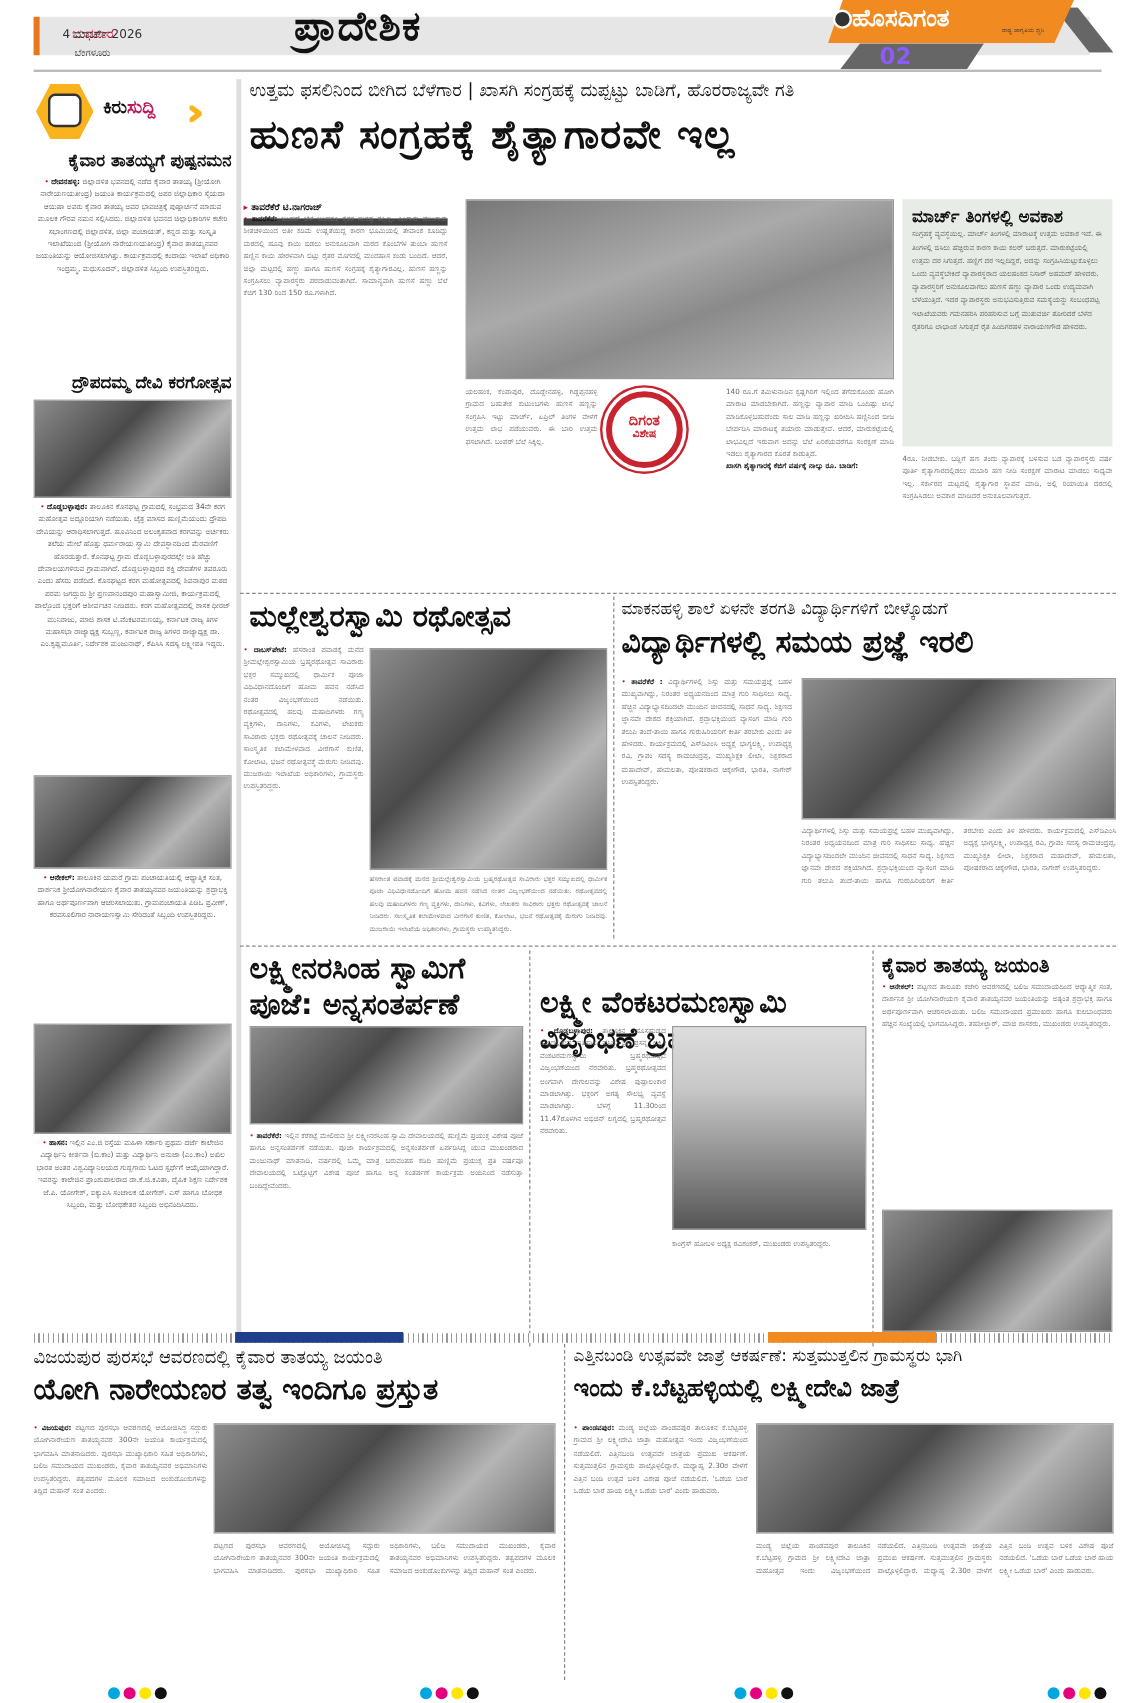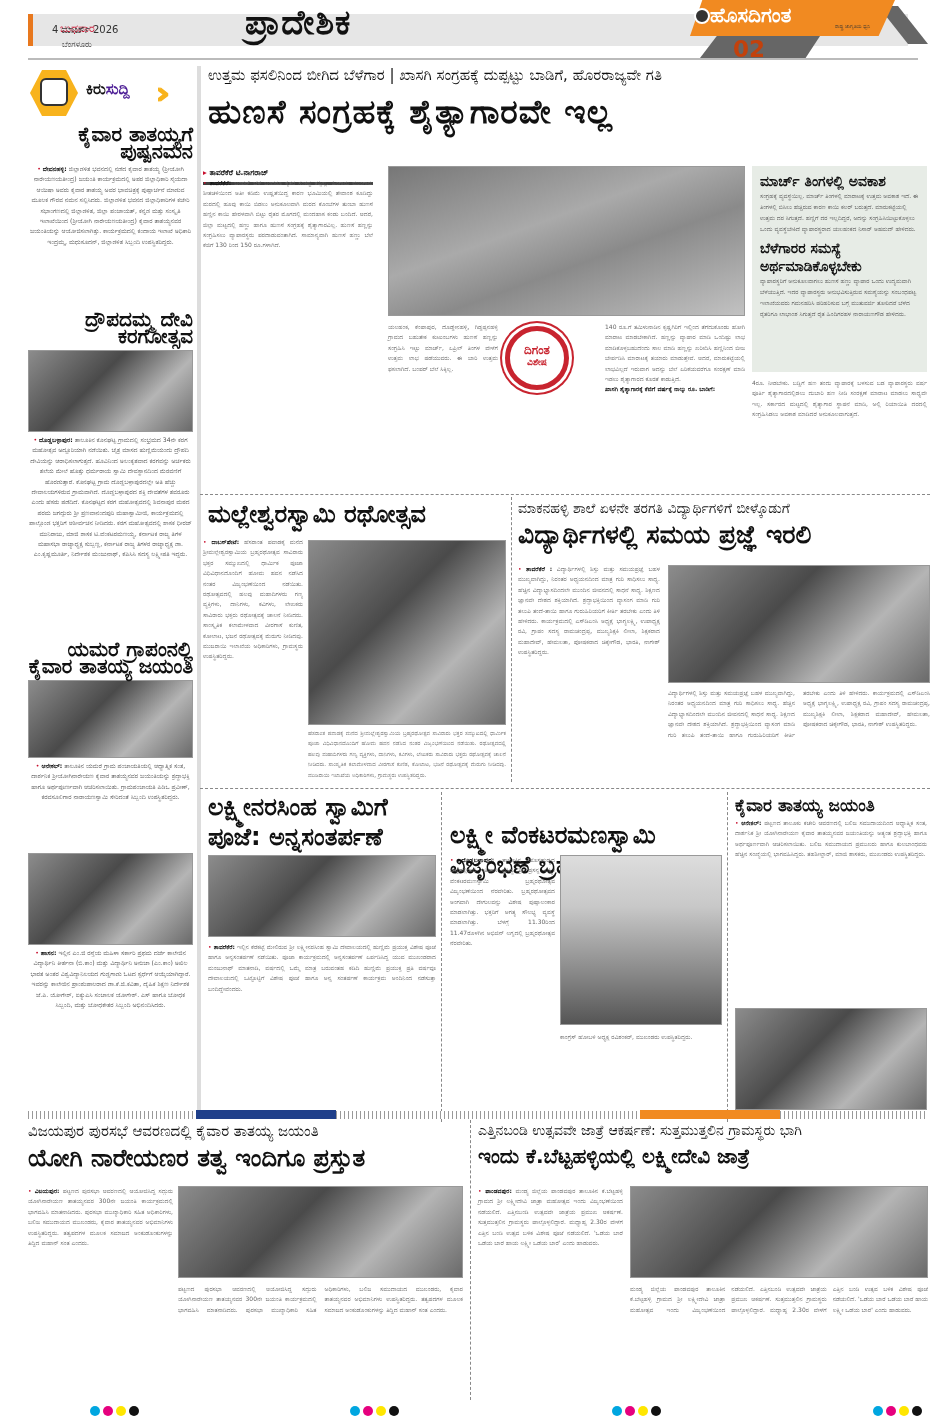--- a/index.html
+++ b/index.html
@@ -10,28 +10,28 @@
 .day{left:60px;top:22px;font-size:11px;color:#c8102e;font-weight:normal}
 .date{left:52px;top:24px;font-size:10px;color:#333}
 .city{left:62px;top:40px;font-size:8px;color:#333}
 .section{left:245px;top:2px;font-size:34px;font-weight:900;color:#111;letter-spacing:1px;font-family:"DejaVu Serif",serif}
 .hr-top{left:28px;top:58px;width:890px;height:2px;background:#bbb}
 .logo{left:690px;top:0;width:205px;height:36px;background:#f18a21;clip-path:polygon(6% 0,100% 0,92% 100%,0 100%)}
 .logo-name{left:710px;top:3px;font-size:20px;font-weight:900;color:#fff}
 .logo-icon{left:694px;top:8px;width:16px;height:16px;border-radius:50%;background:#333;border:2px solid #fff}
 .logo-tag{left:835px;top:23px;font-size:5px;color:#333}
 .pageno-bg{left:700px;top:36px;width:120px;height:22px;background:#666;clip-path:polygon(14% 0,100% 0,88% 100%,0 100%)}
-.pageno{left:733px;top:36px;font-size:23px;color:#c2410c;font-weight:bold}
+.pageno{left:733px;top:36px;font-size:19px;color:#8b5cf6;font-weight:bold}
 .grey-tri{left:878px;top:6px;width:50px;height:38px;background:#666;clip-path:polygon(0 0,40% 0,100% 100%,60% 100%)}
 .hex{left:30px;top:70px;width:48px;height:46px;background:#f8b31d;clip-path:polygon(25% 0,75% 0,100% 50%,75% 100%,25% 100%,0 50%)}
 .hand{left:40px;top:78px;width:28px;height:28px;background:#fff;border:2px solid #333;border-radius:6px}
 .kiru-t{left:86px;top:80px;font-size:15px;font-weight:900;color:#111}
-.kiru-t span{color:#4c1d95}
+.kiru-t span{color:#be185d}
 .chev{left:155px;top:74px;font-size:32px;color:#f8b31d;font-weight:bold;letter-spacing:-12px}
-.lh{font-size:20px;font-weight:bold;text-align:right;line-height:17px;color:#111}
+.lh{font-size:14px;font-weight:bold;text-align:right;line-height:17px;color:#111}
 .body{font-size:6.2px;line-height:10.4px;color:#555;text-align:center}
 .body b{color:#111}
 .body .dot{color:#c8102e}
 .photo{background:linear-gradient(135deg,#8c8c8c,#4a4a4a 40%,#b5b5b5 70%,#6a6a6a);border:1px solid #999}
 .vline{width:4px;background:#ddd}
 .kicker{font-size:15px;color:#111;white-space:nowrap}
 .bighead{font-size:33px;font-weight:900;color:#111;white-space:nowrap;letter-spacing:1px}
 .midhead{font-size:24px;font-weight:900;color:#111;white-space:nowrap}
 .colbody{font-size:6px;line-height:10.4px;color:#666;text-align:justify}
 .colbody b{color:#111}
@@ -76,55 +76,53 @@
   <div class="body" style="margin-top:4px"><span class="dot">• </span><b>ದೇವನಹಳ್ಳಿ:</b> <span>ಜಿಲ್ಲಾಡಳಿತ ಭವನದಲ್ಲಿ ನಡೆದ ಕೈವಾರ ತಾತಯ್ಯ (ಶ್ರೀಯೋಗಿ ನಾರೇಯಣಯತೀಂದ್ರ) ಜಯಂತಿ ಕಾರ್ಯಕ್ರಮದಲ್ಲಿ ಅಪರ ಜಿಲ್ಲಾಧಿಕಾರಿ ಸೈಯದಾ ಆಯಿಷಾ ಅವರು ಕೈವಾರ ತಾತಯ್ಯ ಅವರ ಭಾವಚಿತ್ರಕ್ಕೆ ಪುಷ್ಪಾರ್ಚನೆ ಮಾಡುವ ಮೂಲಕ ಗೌರವ ನಮನ ಸಲ್ಲಿಸಿದರು. ಜಿಲ್ಲಾಡಳಿತ ಭವನದ ಜಿಲ್ಲಾಧಿಕಾರಿಗಳ ಕಚೇರಿ ಸಭಾಂಗಣದಲ್ಲಿ ಜಿಲ್ಲಾಡಳಿತ, ಜಿಲ್ಲಾ ಪಂಚಾಯತ್, ಕನ್ನಡ ಮತ್ತು ಸಂಸ್ಕೃತಿ ಇಲಾಖೆಯಿಂದ (ಶ್ರೀಯೋಗಿ ನಾರೇಯಣಯತೀಂದ್ರ) ಕೈವಾರ ತಾತಯ್ಯನವರ ಜಯಂತಿಯನ್ನು ಆಯೋಜಿಸಲಾಗಿತ್ತು. ಕಾರ್ಯಕ್ರಮದಲ್ಲಿ ಕಂದಾಯ ಇಲಾಖೆ ಅಧಿಕಾರಿ ಇಂದ್ರಮ್ಮ, ಮಧುಸೂದನ್, ಜಿಲ್ಲಾಡಳಿತ ಸಿಬ್ಬಂದಿ ಉಪಸ್ಥಿತರಿದ್ದರು.</span></div>
 </div>
 
 <div class="abs" style="left:28px;top:311px;width:165px">
   <div class="lh">ದ್ರೌಪದಮ್ಮ ದೇವಿ ಕರಗೋತ್ಸವ</div>
   <div class="photo" style="height:82px;margin-top:5px"></div>
   <div class="body" style="margin-top:3px"><span class="dot">• </span><b>ದೊಡ್ಡಬಳ್ಳಾಪುರ:</b> <span>ತಾಲೂಕಿನ ಕೊನಘಟ್ಟ ಗ್ರಾಮದಲ್ಲಿ ಸಂಭ್ರಮದ 34ನೇ ಕರಗ ಮಹೋತ್ಸವ ಅದ್ದೂರಿಯಾಗಿ ನಡೆಯಿತು. ಚೈತ್ರ ಮಾಸದ ಹುಣ್ಣಿಮೆಯಂದು ದ್ರೌಪದಿ ದೇವಿಯನ್ನು ಆರಾಧಿಸಲಾಗುತ್ತದೆ. ಹೂವಿನಿಂದ ಅಲಂಕೃತವಾದ ಕರಗವನ್ನು ಅರ್ಚಕರು ತಲೆಯ ಮೇಲೆ ಹೊತ್ತು ಧರ್ಮರಾಯ ಸ್ವಾಮಿ ದೇವಸ್ಥಾನದಿಂದ ಮೆರವಣಿಗೆ ಹೊರಡುತ್ತಾರೆ. ಕೊನಘಟ್ಟ ಗ್ರಾಮ ದೊಡ್ಡಬಳ್ಳಾಪುರದಲ್ಲೇ ಅತಿ ಹೆಚ್ಚು ದೇವಾಲಯಗಳಿರುವ ಗ್ರಾಮವಾಗಿದೆ. ದೊಡ್ಡಬಳ್ಳಾಪುರದ ಶಕ್ತಿ ದೇವತೆಗಳ ತವರೂರು ಎಂದು ಹೆಸರು ಪಡೆದಿದೆ. ಕೊನಘಟ್ಟದ ಕರಗ ಮಹೋತ್ಸವದಲ್ಲಿ ಶಿವನಾಪುರ ಮಠದ ಪರಮ ಜಗದ್ಗುರು ಶ್ರೀ ಪ್ರಣವಾನಂದಪುರಿ ಮಹಾಸ್ವಾಮೀಜಿ, ಕಾರ್ಯಕ್ರಮದಲ್ಲಿ ಪಾಲ್ಗೊಂಡ ಭಕ್ತರಿಗೆ ಆಶೀರ್ವಚನ ನೀಡಿದರು. ಕರಗ ಮಹೋತ್ಸವದಲ್ಲಿ ಶಾಸಕ ಧೀರಜ್ ಮುನಿರಾಜು, ಮಾಜಿ ಶಾಸಕ ಟಿ.ವೆಂಕಟರಮಣಯ್ಯ, ಕರ್ನಾಟಕ ರಾಜ್ಯ ತಿಗಳ ಮಹಾಸಭಾ ರಾಜ್ಯಾಧ್ಯಕ್ಷ ಸುಬ್ಬಣ್ಣ, ಕರ್ನಾಟಕ ರಾಜ್ಯ ತಿಗಳರ ರಾಜ್ಯಾಧ್ಯಕ್ಷ ಡಾ. ಎಂ.ಕೃಷ್ಣಮೂರ್ತಿ, ನಿರ್ದೇಶಕ ಮಂಜುನಾಥ್, ಕೆಪಿಸಿಸಿ ಸದಸ್ಯ ಲಕ್ಷ್ಮೀಪತಿ ಇದ್ದರು.</span></div>
 </div>
 
 <div class="abs" style="left:28px;top:641px;width:165px">
-  <div class="lh">ಯಮರೆ ಗ್ರಾಪಂನಲ್ಲಿ ಕೈವಾರ ತಾತಯ್ಯ ಜಯಂತಿ</div>
   <div class="photo" style="height:78px;margin-top:5px"></div>
   <div class="body" style="margin-top:3px"><span class="dot">• </span><b>ಆನೇಕಲ್:</b> <span>ತಾಲೂಕಿನ ಯಮರೆ ಗ್ರಾಮ ಪಂಚಾಯತಿಯಲ್ಲಿ ಆಧ್ಯಾತ್ಮಿಕ ಸಂತ, ದಾರ್ಶನಿಕ ಶ್ರೀಯೋಗಿನಾರೇಯಣ ಕೈವಾರ ತಾತಯ್ಯನವರ ಜಯಂತಿಯನ್ನು ಶ್ರದ್ಧಾಭಕ್ತಿ ಹಾಗೂ ಅರ್ಥಪೂರ್ಣವಾಗಿ ಆಚರಿಸಲಾಯಿತು. ಗ್ರಾಮಪಂಚಾಯತಿ ಪಿಡಿಒ ಪ್ರವೀಣ್, ಕರವಸೂಲಿಗಾರ ನಾರಾಯಣಸ್ವಾಮಿ ಸೇರಿದಂತೆ ಸಿಬ್ಬಂದಿ ಉಪಸ್ಥಿತರಿದ್ದರು.</span></div>
 </div>
 
 <div class="abs" style="left:28px;top:848px;width:165px">
   <div class="photo" style="height:92px;margin-top:5px"></div>
   <div class="body" style="margin-top:3px"><span class="dot">• </span><b>ಹಾಸನ:</b> <span>ಇಲ್ಲಿನ ಎಂ.ಜಿ ರಸ್ತೆಯ ಮಹಿಳಾ ಸರ್ಕಾರಿ ಪ್ರಥಮ ದರ್ಜೆ ಕಾಲೇಜಿನ ವಿದ್ಯಾರ್ಥಿನಿ ಕೀರ್ತನಾ (ಬಿ.ಕಾಂ) ಮತ್ತು ವಿದ್ಯಾರ್ಥಿನಿ ಅನುಜಾ (ಎಂ.ಕಾಂ) ಅಖಿಲ ಭಾರತ ಅಂತರ ವಿಶ್ವವಿದ್ಯಾನಿಲಯದ ಗುಡ್ಡಗಾಡು ಓಟದ ಸ್ಪರ್ಧೆಗೆ ಆಯ್ಕೆಯಾಗಿದ್ದಾರೆ. ಇವರನ್ನು ಕಾಲೇಜಿನ ಪ್ರಾಂಶುಪಾಲರಾದ ಡಾ.ಕೆ.ಜಿ.ಕವಿತಾ, ದೈಹಿಕ ಶಿಕ್ಷಣ ನಿರ್ದೇಶಕ ಜೆ.ಪಿ. ಯೋಗೇಶ್, ಐಕ್ಯುಎಸಿ ಸಂಚಾಲಕ ಯೋಗೇಶ್. ಎಸ್ ಹಾಗೂ ಬೋಧಕ ಸಿಬ್ಬಂದಿ, ಮತ್ತು ಬೋಧಕೇತರ ಸಿಬ್ಬಂದಿ ಅಭಿನಂದಿಸಿದರು.</span></div>
 </div>
 
 <div class="abs vline" style="left:197px;top:66px;height:1050px"></div>
 
 <div class="abs kicker" style="left:208px;top:66px">ಉತ್ತಮ ಫಸಲಿನಿಂದ ಬೀಗಿದ ಬೆಳೆಗಾರ | ಖಾಸಗಿ ಸಂಗ್ರಹಕ್ಕೆ ದುಪ್ಪಟ್ಟು ಬಾಡಿಗೆ, ಹೊರರಾಜ್ಯವೇ ಗತಿ</div>
 <div class="abs bighead" style="left:208px;top:92px">ಹುಣಸೆ ಸಂಗ್ರಹಕ್ಕೆ ಶೈತ್ಯಾಗಾರವೇ ಇಲ್ಲ</div>
 
-<div class="abs" style="left:203px;top:160px;width:170px;border-bottom:3px solid #404040;padding-bottom:3px">
+<div class="abs" style="left:203px;top:160px;width:170px;border-bottom:6px solid #404040;padding-bottom:3px">
   <span class="byline"><span class="tri">▸ </span><span>ತಾವರೆಕೆರೆ ಟಿ.ನಾಗರಾಜ್</span></span>
 </div>
 <div class="abs colbody" style="left:203px;top:178px;width:170px"><span style="color:#c8102e">• </span><b>ತಾವರೆಕೆರೆ:</b> <span>ಬಂಪರ್ ಬೆಳೆ ಬಂದರೂ ಕೈತರ ಸಂಕಷ್ಟ ತಪ್ಪಿಲ್ಲ. ಹಿಂಗಾರು ಮುಂಗಾರು ಶೀತಚಳಿಯಿಂದ ಅತೀ ಕಡಿಮೆ ಉಷ್ಣತೆಯಿದ್ದ ಕಾರಣ ಭೂಮಿಯಲ್ಲಿ ತೇವಾಂಶ ಕೂಡಿದ್ದು ಮರದಲ್ಲಿ ಹೂವು ಕಾಯಿ ಬಿಡಲು ಅನುಕೂಲವಾಗಿ ಮರದ ಕೊಂಬೆಗಳ ತುಂಬಾ ಹುಣಸೆ ಹಣ್ಣಿನ ಕಾಯಿ ಹೇರಳವಾಗಿ ಬಿಟ್ಟು ರೈತರ ಮೊಗದಲ್ಲಿ ಮಂದಹಾಸ ಕಂಡು ಬಂದಿದೆ. ಆದರೆ, ಜಿಲ್ಲಾ ಮಟ್ಟದಲ್ಲಿ ಹಣ್ಣು ಹಾಗೂ ಹುಣಸೆ ಸಂಗ್ರಹಕ್ಕೆ ಶೈತ್ಯಾಗಾರವಿಲ್ಲ. ಹುಣಸೆ ಹಣ್ಣನ್ನು ಸಂಗ್ರಹಿಸಲು ವ್ಯಾಪಾರಸ್ಥರು ಪರದಾಡುವಂತಾಗಿದೆ. ಸಾಮಾನ್ಯವಾಗಿ ಹುಣಸೆ ಹಣ್ಣು ಬೆಲೆ ಕೆಜಿಗೆ 130 ರಿಂದ 150 ರೂ.ಗಳಾಗಿದೆ.</span></div>
 
 <div class="abs photo" style="left:388px;top:166px;width:357px;height:150px;background:linear-gradient(160deg,#777 0,#aaa 40%,#8a8a8a 60%,#c2c2c2 100%)"></div>
 
 <div class="abs colbody" style="left:388px;top:322px;width:110px"><span>ಯಲಹಂಕ, ಕೆಂಪಾಪುರ, ದೊಡ್ಡೇನಹಳ್ಳಿ, ಗಿಡ್ಡಪ್ಪನಹಳ್ಳಿ ಗ್ರಾಮದ ಬಹುತೇಕ ಕುಟುಂಬಗಳು ಹುಣಸೆ ಹಣ್ಣನ್ನು ಸಂಗ್ರಹಿಸಿ ಇಟ್ಟು ಮಾರ್ಚ್, ಏಪ್ರಿಲ್ ತಿಂಗಳ ವೇಳೆಗೆ ಉತ್ತಮ ಲಾಭ ಪಡೆಯುವರು. ಈ ಬಾರಿ ಉತ್ತಮ ಫಸಲಾಗಿದೆ. ಬಂಪರ್ ಬೆಲೆ ಸಿಕ್ಕಿಲ್ಲ.</span></div>
 
 <div class="abs seal" style="left:505px;top:326px">
   <div class="seal-t1">ದಿಗಂತ</div>
   <div class="seal-t2">ವಿಶೇಷ</div>
 </div>
 
 <div class="abs colbody" style="left:605px;top:322px;width:140px"><span>140 ರೂ.ಗೆ ತಮಿಳುನಾಡಿನ ಕೃಷ್ಣಗಿರಿಗೆ ಇಲ್ಲಿಂದ ತೆಗೆದುಕೊಂಡು ಹೋಗಿ ಮಾರಾಟ ಮಾಡಬೇಕಾಗಿದೆ. ಹಣ್ಣನ್ನು ವ್ಯಾಪಾರ ಮಾಡಿ ಒಂದಿಷ್ಟು ಲಾಭ ಮಾಡಿಕೊಳ್ಳಬಹುದೆಂದು ಸಾಲ ಮಾಡಿ ಹಣ್ಣನ್ನು ಖರೀದಿಸಿ ಹಣ್ಣಿನಿಂದ ಬೀಜ ಬೇರ್ಪಡಿಸಿ ಮಾರಾಟಕ್ಕೆ ತಯಾರು ಮಾಡುತ್ತೇವೆ. ಆದರೆ, ಮಾರುಕಟ್ಟೆಯಲ್ಲಿ ಲಾಭವಿಲ್ಲದೆ ಇರುವಾಗ ಅದನ್ನು ಬೆಲೆ ಏರಿಕೆಯವರೆಗೂ ಸಂರಕ್ಷಣೆ ಮಾಡಿ ಇಡಲು ಶೈತ್ಯಾಗಾರದ ಕೊರತೆ ಕಾಡುತ್ತಿದೆ.</span><br><b>ಖಾಸಗಿ ಶೈತ್ಯಾಗಾರಕ್ಕೆ ಕೆಜಿಗೆ ವರ್ಷಕ್ಕೆ ನಾಲ್ಕು ರೂ. ಬಾಡಿಗೆ:</b></div>
 
 <div class="abs box" style="left:752px;top:166px;width:175px;height:206px;padding:6px 8px">
   <h3>ಮಾರ್ಚ್ ತಿಂಗಳಲ್ಲಿ ಅವಕಾಶ</h3>
   <p>ಸಂಗ್ರಹಕ್ಕೆ ವ್ಯವಸ್ಥೆಯಿಲ್ಲ. ಮಾರ್ಚ್ ತಿಂಗಳಲ್ಲಿ ಮಾರಾಟಕ್ಕೆ ಉತ್ತಮ ಅವಕಾಶ ಇದೆ. ಈ ತಿಂಗಳಲ್ಲಿ ಬಿಸಿಲು ಹೆಚ್ಚಿರುವ ಕಾರಣ ಕಾಯಿ ಕಲರ್ ಬರುತ್ತದೆ. ಮಾರುಕಟ್ಟೆಯಲ್ಲಿ ಉತ್ತಮ ದರ ಸಿಗುತ್ತದೆ. ಹಣ್ಣಿಗೆ ದರ ಇಲ್ಲದಿದ್ದರೆ, ಅದನ್ನು ಸಂಗ್ರಹಿಸಿಯಿಟ್ಟುಕೊಳ್ಳಲು ಒಂದು ವ್ಯವಸ್ಥೆಬೇಕಿದೆ ವ್ಯಾಪಾರಸ್ಥರಾದ ಯಲಹಂಕದ ನಿಸಾರ್ ಅಹಮದ್ ಹೇಳಿದರು.</p>
-  <h3 style="margin-top:5px">ಬೆಳೆಗಾರರ ಸಮಸ್ಯೆ ಅರ್ಥಮಾಡಿಕೊಳ್ಳಬೇಕು</h3>
   <p>ವ್ಯಾಪಾರಸ್ಥರಿಗೆ ಅನುಕೂಲವಾಗಲು ಹುಣಸೆ ಹಣ್ಣು ವ್ಯಾಪಾರ ಒಂದು ಉದ್ಯಮವಾಗಿ ಬೆಳೆಯುತ್ತಿದೆ. ಇದರ ವ್ಯಾಪಾರಸ್ಥರು ಅನುಭವಿಸುತ್ತಿರುವ ಸಮಸ್ಯೆಯನ್ನು ಸಂಬಂಧಪಟ್ಟ ಇಲಾಖೆಯವರು ಗಮನಹರಿಸಿ ಪರಿಹರಿಸುವ ಬಗ್ಗೆ ಮುತುವರ್ಜಿ ತೋರಿದರೆ ಬೆಳೆದ ರೈತರಿಗೂ ಲಾಭಾಂಶ ಸಿಗುತ್ತದೆ ರೈತ ಹಿಂದಿಗರಹಳ ನಾರಾಯಣಗೌಡ ಹೇಳಿದರು.</p>
 </div>
 <div class="abs colbody" style="left:752px;top:378px;width:175px"><span>4ರೂ. ನೀಡಬೇಕು. ಬಡ್ಡಿಗೆ ಹಣ ತಂದು ವ್ಯಾಪಾರಕ್ಕೆ ಬಳಸುವ ಬಡ ವ್ಯಾಪಾರಸ್ಥರು ವರ್ಷ ಪೂರ್ತಿ ಶೈತ್ಯಾಗಾರದಲ್ಲಿಡಲು ದುಬಾರಿ ಹಣ ನೀಡಿ ಸಂರಕ್ಷಣೆ ಮಾರಾಟ ಮಾಡಲು ಸಾಧ್ಯವೇ ಇಲ್ಲ. ಸರ್ಕಾರದ ಮಟ್ಟದಲ್ಲಿ ಶೈತ್ಯಾಗಾರ ಸ್ಥಾಪನೆ ಮಾಡಿ, ಅಲ್ಲಿ ರಿಯಾಯಿತಿ ದರದಲ್ಲಿ ಸಂಗ್ರಹಿಸಿಡಲು ಅವಕಾಶ ಮಾಡಿದರೆ ಅನುಕೂಲವಾಗುತ್ತದೆ.</span></div>
 
 <div class="abs dash" style="left:200px;top:494px;width:730px"></div>
 
 <div class="abs midhead" style="left:208px;top:500px">ಮಲ್ಲೇಶ್ವರಸ್ವಾಮಿ ರಥೋತ್ಸವ</div>
 <div class="abs colbody" style="left:203px;top:537px;width:100px"><span style="color:#c8102e">• </span><b>ದಾಬಸ್‌ಪೇಟೆ:</b> <span>ಹೆಸರಾಂತ ಪವಾಡಕ್ಕೆ ಮನೆದ ಶ್ರೀಮಲ್ಲೇಶ್ವರಸ್ವಾಮಿಯ ಬ್ರಹ್ಮರಥೋತ್ಸವ ಸಾವಿರಾರು ಭಕ್ತರ ಸಮ್ಮುಖದಲ್ಲಿ ಧಾರ್ಮಿಕ ಪೂಜಾ ವಿಧಿವಿಧಾನದೊಂದಿಗೆ ಹೋಮ ಹವನ ನಡೆಸಿದ ನಂತರ ವಿಜೃಂಭಣೆಯಿಂದ ನಡೆಯಿತು. ರಥೋತ್ಸವದಲ್ಲಿ ಹಲವು ಮಹಾದಿಗಳರು ಗಣ್ಯ ವ್ಯಕ್ತಿಗಳು, ದಾನಿಗಳು, ಕವಿಗಳು, ಲೇಖಕರು ಸಾವಿರಾರು ಭಕ್ತರು ರಥೋತ್ಸವಕ್ಕೆ ಚಾಲನೆ ನೀಡಿದರು. ಸಾಂಸ್ಕೃತಿಕ ಕಲಾಮೇಳವಾದ ವೀರಗಾಸೆ ಕುಣಿತ, ಕೋಲಾಟ, ಭಜನೆ ರಥೋತ್ಸವಕ್ಕೆ ಮೆರುಗು ನೀಡಿದವು. ಮುಜರಾಯಿ ಇಲಾಖೆಯ ಅಧಿಕಾರಿಗಳು, ಗ್ರಾಮಸ್ಥರು ಉಪಸ್ಥಿತರಿದ್ದರು.</span></div>
 <div class="abs photo" style="left:308px;top:540px;width:198px;height:185px"></div>
 <div class="abs colbody" style="left:308px;top:728px;width:198px;font-size:5.5px"><span>ಹೆಸರಾಂತ ಪವಾಡಕ್ಕೆ ಮನೆದ ಶ್ರೀಮಲ್ಲೇಶ್ವರಸ್ವಾಮಿಯ ಬ್ರಹ್ಮರಥೋತ್ಸವ ಸಾವಿರಾರು ಭಕ್ತರ ಸಮ್ಮುಖದಲ್ಲಿ ಧಾರ್ಮಿಕ ಪೂಜಾ ವಿಧಿವಿಧಾನದೊಂದಿಗೆ ಹೋಮ ಹವನ ನಡೆಸಿದ ನಂತರ ವಿಜೃಂಭಣೆಯಿಂದ ನಡೆಯಿತು. ರಥೋತ್ಸವದಲ್ಲಿ ಹಲವು ಮಹಾದಿಗಳರು ಗಣ್ಯ ವ್ಯಕ್ತಿಗಳು, ದಾನಿಗಳು, ಕವಿಗಳು, ಲೇಖಕರು ಸಾವಿರಾರು ಭಕ್ತರು ರಥೋತ್ಸವಕ್ಕೆ ಚಾಲನೆ ನೀಡಿದರು. ಸಾಂಸ್ಕೃತಿಕ ಕಲಾಮೇಳವಾದ ವೀರಗಾಸೆ ಕುಣಿತ, ಕೋಲಾಟ, ಭಜನೆ ರಥೋತ್ಸವಕ್ಕೆ ಮೆರುಗು ನೀಡಿದವು. ಮುಜರಾಯಿ ಇಲಾಖೆಯ ಅಧಿಕಾರಿಗಳು, ಗ್ರಾಮಸ್ಥರು ಉಪಸ್ಥಿತರಿದ್ದರು.</span></div>

